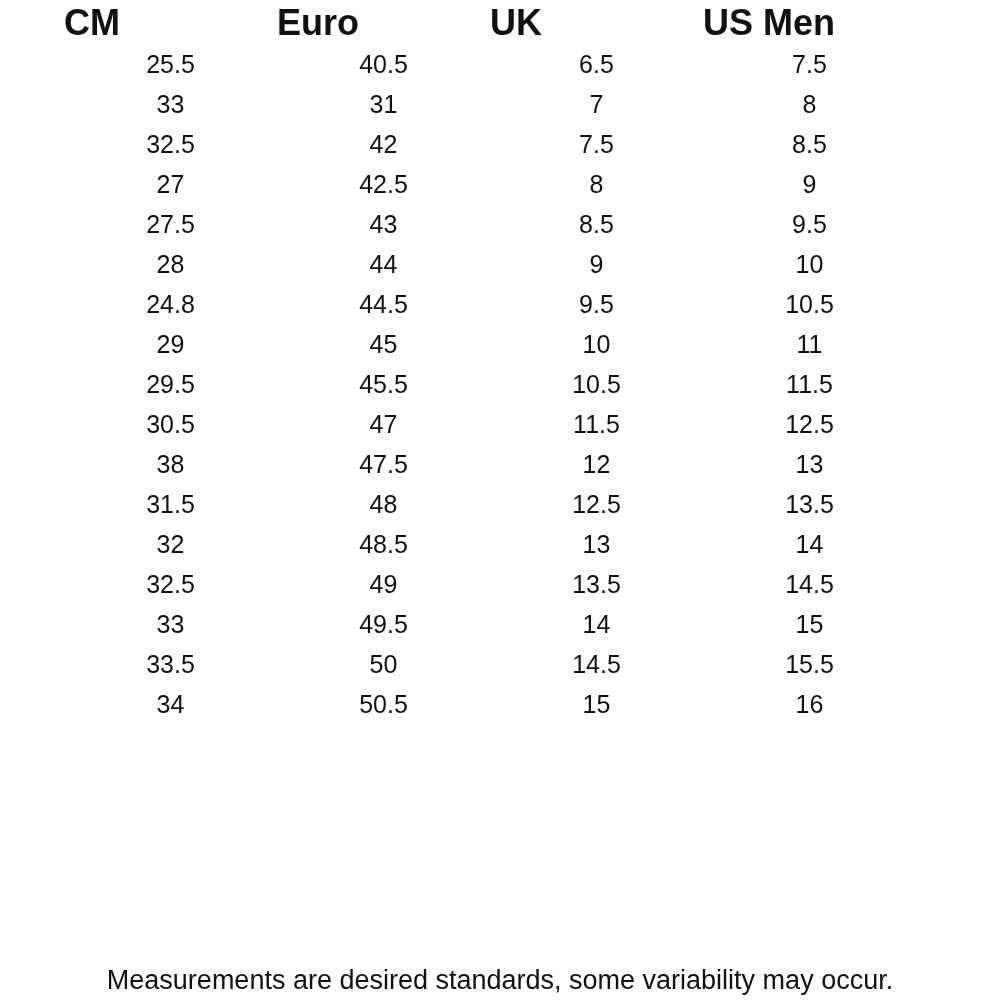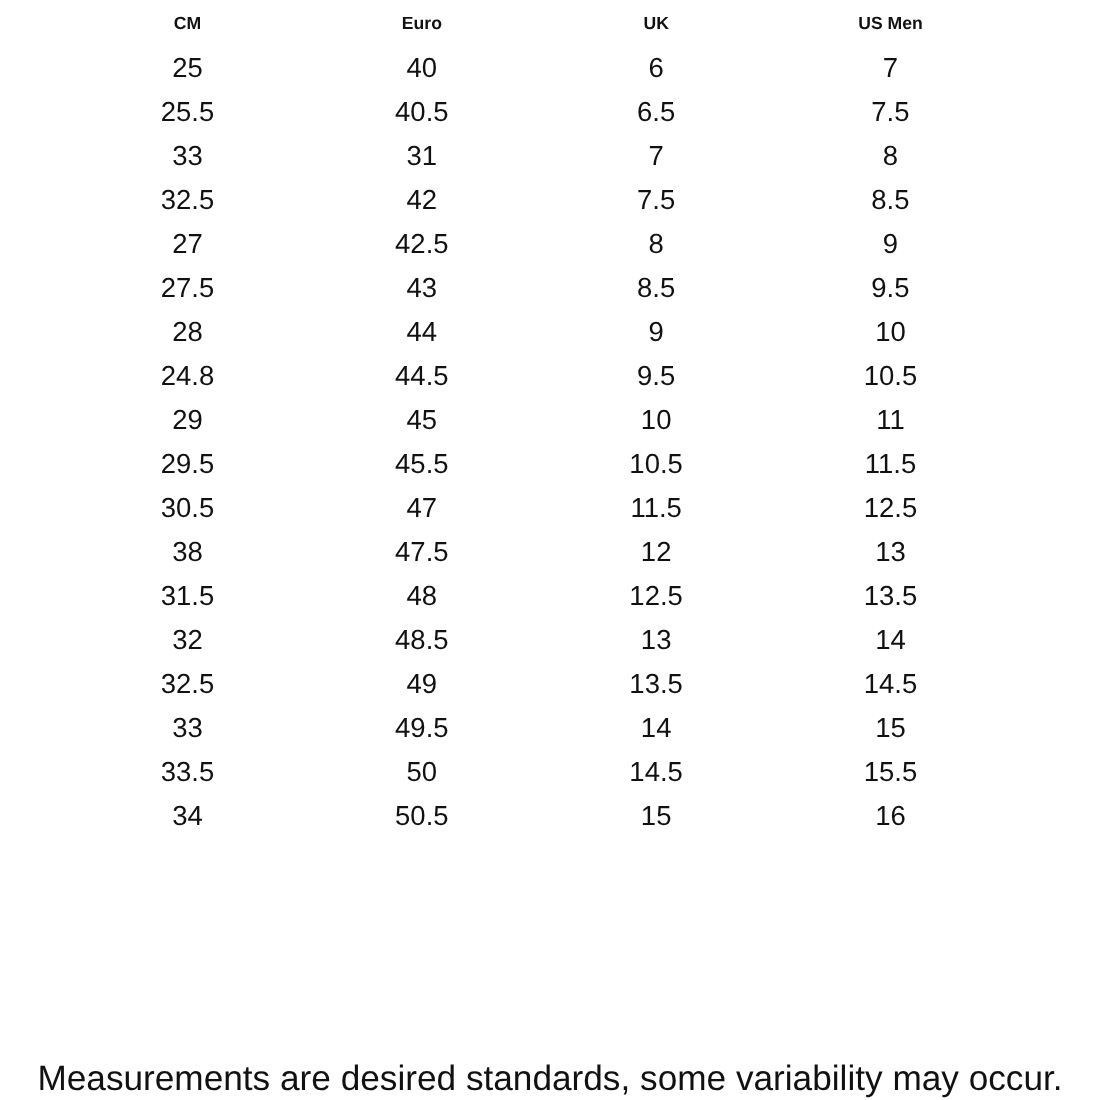--- a/index.html
+++ b/index.html
@@ -21,65 +21,59 @@
     top: 2px;
     width: 852px;
   }
   table {
     width: 100%;
     border-collapse: collapse;
     table-layout: fixed;
   }
   th {
     font-weight: 700;
-    font-size: 16px;
+    font-size: 36px;
     height: 40px;
-    text-align: center;
+    text-align: left;
     padding: 0;
     vertical-align: middle;
   }
   td {
     font-weight: 400;
     font-size: 25px;
     height: 40px;
     text-align: center;
     padding: 0;
     vertical-align: middle;
   }
   .disclaimer {
     position: absolute;
     left: 0;
     top: 962px;
     width: 100%;
     text-align: center;
-    font-size: 32px;
+    font-size: 27px;
     font-weight: 400;
     line-height: 36px;
   }
 </style>
 </head>
 <body>
 
 <div class="table-wrap">
   <table>
     <thead>
       <tr>
           <th>CM</th>
           <th>Euro</th>
           <th>UK</th>
           <th>US Men</th>
         </tr>
     </thead>
     <tbody>
-        <tr>
-          <td>25</td>
-          <td>40</td>
-          <td>6</td>
-          <td>7</td>
-        </tr>
         <tr>
           <td>25.5</td>
           <td>40.5</td>
           <td>6.5</td>
           <td>7.5</td>
         </tr>
         <tr>
           <td>33</td>
           <td>31</td>
           <td>7</td>

